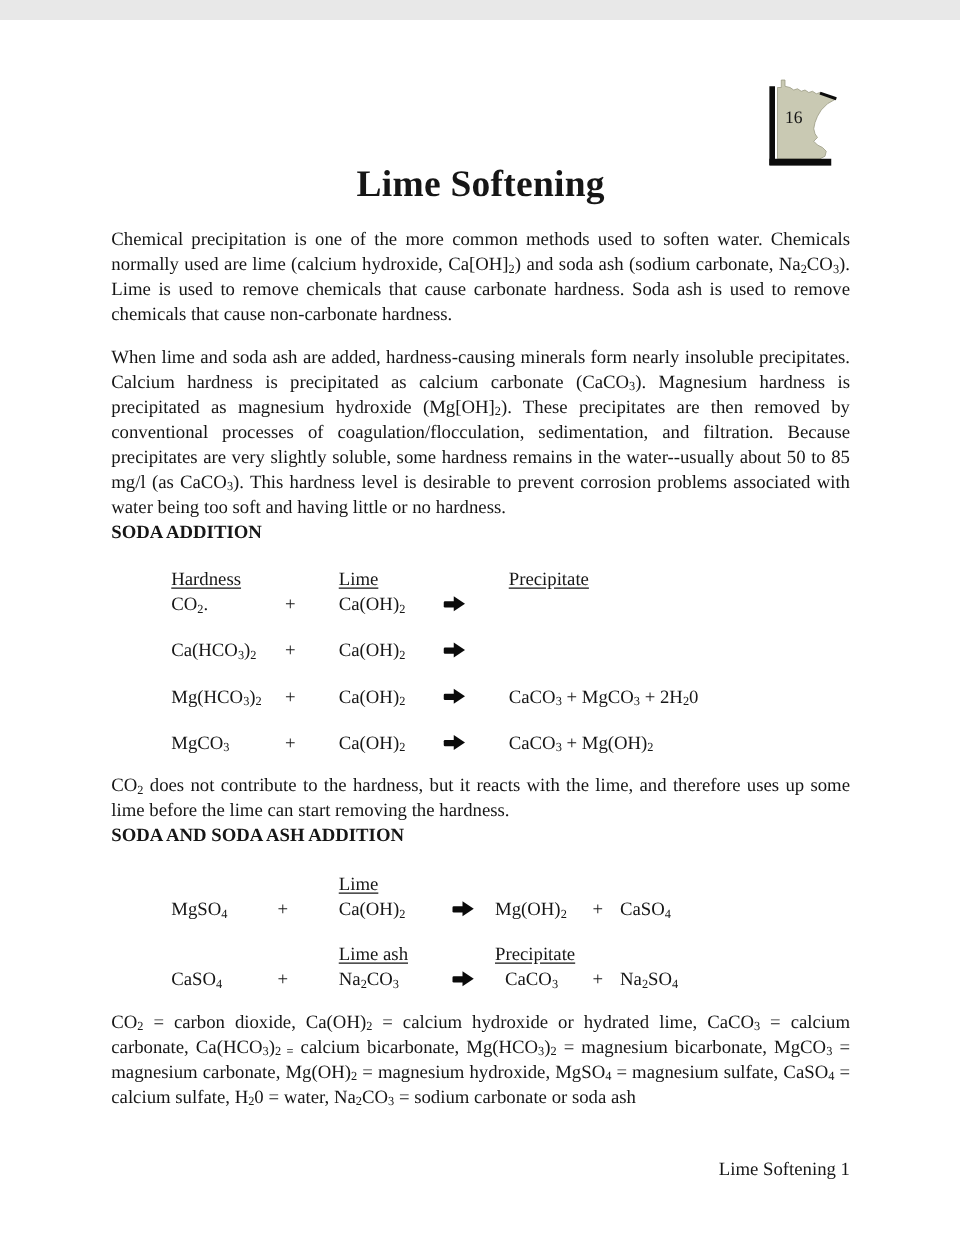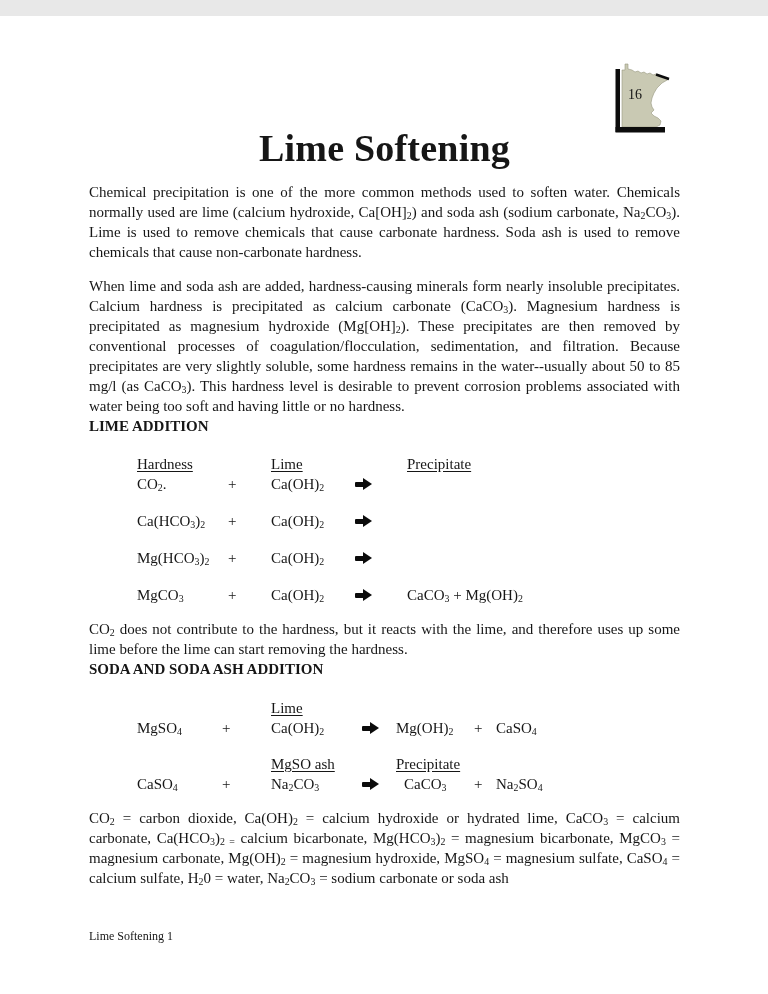--- a/index.html
+++ b/index.html
@@ -16,21 +16,21 @@
     position:absolute; left:89px; top:0; width:591px;
     font-size:15px; line-height:20px;
   }
   p { margin:0; text-align:justify; }
   sub { font-size:0.66em; line-height:0; vertical-align:baseline; position:relative; top:0.25em; }
   .u { text-decoration:underline; text-underline-offset:2px; }
 
   h1.doc-title {
     margin:112px 0 0 0;
     text-align:center;
-    font-size:38px; line-height:40px; font-weight:700;
+    font-size:30px; line-height:40px; font-weight:700;
     letter-spacing:0.2px;
   }
   .p1 { margin-top:14px; }
   .p2 { margin-top:14px; }
   h2.sec { margin:0; font-size:15px; line-height:20px; font-weight:700; }
   .h2a { margin-top:10px; }
   .note { margin-top:14px; }
   .h2b { margin-top:16px; }
   .defs { margin-top:14px; }
 
@@ -58,21 +58,21 @@
     position:absolute; left:609px; top:44px; width:63px; height:79px;
   }
   .badge svg { position:absolute; left:0; top:0; width:100%; height:100%; }
   .badge-number {
     position:absolute; left:19px; top:26px;
     font-size:14px; line-height:18px; color:#141414; font-weight:500;
   }
 
   .page-footer {
     position:absolute; left:89px; top:910px; width:591px;
-    text-align:left; font-size:12px; line-height:20px;
+    text-align:right; font-size:15px; line-height:20px;
   }
 </style>
 </head>
 <body>
 
 <div class="page">
 
   <div class="badge">
     <svg viewBox="0 0 63 79" aria-hidden="true">
       <polygon points="13,10 16,10 16,4 19,4 19,9 23,10 26,12 29,11 32,13 35,12 38,14 41,13 44,15 47,14 52,16 60,19 53,23 48,28 45,33 43,38 42,43 43,47 45,50 42,53 45,56 49,58 52,61 51,65 47,67 13,67" stroke="#97977f" stroke-width="0.6" fill="#c9c9b3"></polygon>
@@ -84,21 +84,21 @@
   </div>
 
   <div class="content">
 
     <h1 class="doc-title">Lime Softening</h1>
 
     <p class="p1">Chemical precipitation is one of the more common methods used to soften water. Chemicals normally used are lime (calcium hydroxide, Ca[OH]<sub>2</sub>) and soda ash (sodium carbonate, Na<sub>2</sub>CO<sub>3</sub>). Lime is used to remove chemicals that cause carbonate hardness. Soda ash is used to remove chemicals that cause non-carbonate hardness.</p>
 
     <p class="p2">When lime and soda ash are added, hardness-causing minerals form nearly insoluble precipitates. Calcium hardness is precipitated as calcium carbonate (CaCO<sub>3</sub>). Magnesium hardness is precipitated as magnesium hydroxide (Mg[OH]<sub>2</sub>). These precipitates are then removed by conventional processes of coagulation/flocculation, sedimentation, and filtration. Because precipitates are very slightly soluble, some hardness remains in the water--usually about 50 to 85 mg/l (as CaCO<sub>3</sub>). This hardness level is desirable to prevent corrosion problems associated with water being too soft and having little or no hardness.</p>
 
-    <h2 class="sec h2a">LIME ADDITION</h2>
+    <h2 class="sec h2a">SODA ADDITION</h2>
 
     <div class="rx-table">
       <div class="rx">
         <span><span class="u">Hardness</span></span>
         <span aria-hidden="true"></span>
         <span><span class="u">Lime</span></span>
         <span aria-hidden="true"></span>
         <span><span class="u">Precipitate</span></span>
       </div>
 
@@ -114,20 +114,21 @@
         <span>+</span>
         <span>Ca(OH)<sub>2</sub></span>
         <span><span class="arrow-icon"></span></span>
       </div>
 
       <div class="rx mt17">
         <span>Mg(HCO<sub>3</sub>)<sub>2</sub></span>
         <span>+</span>
         <span>Ca(OH)<sub>2</sub></span>
         <span><span class="arrow-icon"></span></span>
+        <span>CaCO<sub>3</sub> + MgCO<sub>3</sub> + 2H<sub>2</sub>0</span>
       </div>
 
       <div class="rx mt17">
         <span>MgCO<sub>3</sub></span>
         <span>+</span>
         <span>Ca(OH)<sub>2</sub></span>
         <span><span class="arrow-icon"></span></span>
         <span>CaCO<sub>3</sub> + Mg(OH)<sub>2</sub></span>
       </div>
     </div>
@@ -153,21 +154,21 @@
         <span>Ca(OH)<sub>2</sub></span>
         <span><span class="arrow-icon"></span></span>
         <span class="shift-left">Mg(OH)<sub>2</sub></span>
         <span>+</span>
         <span>CaSO<sub>4</sub></span>
       </div>
 
       <div class="rx2 blk2">
         <span aria-hidden="true"></span>
         <span aria-hidden="true"></span>
-        <span><span class="u">MgSO ash</span></span>
+        <span><span class="u">Lime ash</span></span>
         <span aria-hidden="true"></span>
         <span class="shift-left"><span class="u">Precipitate</span></span>
         <span aria-hidden="true"></span>
         <span aria-hidden="true"></span>
       </div>
       <div class="rx2">
         <span>CaSO<sub>4</sub></span>
         <span>+</span>
         <span>Na<sub>2</sub>CO<sub>3</sub></span>
         <span><span class="arrow-icon"></span></span>

